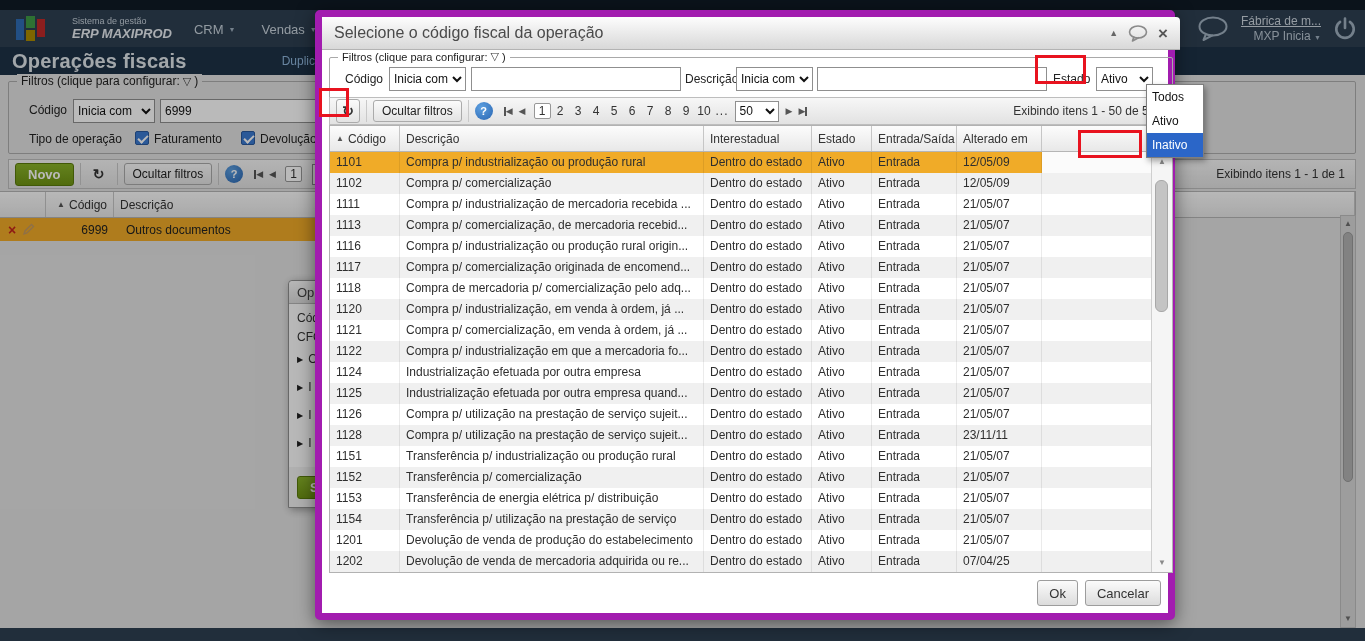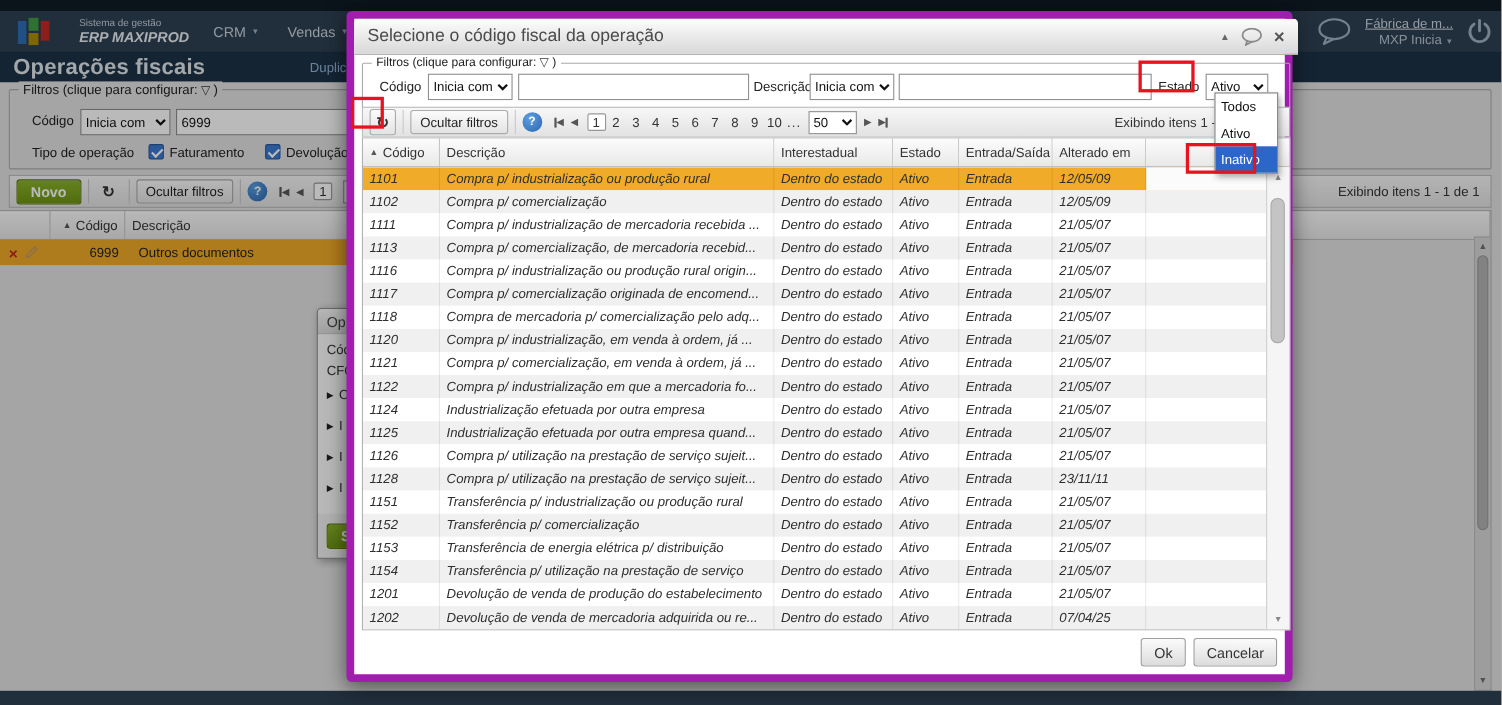--- a/index.html
+++ b/index.html
@@ -97,21 +97,21 @@
   .m-close { font-size:17px; font-weight:bold; color:#555; line-height:1; cursor:pointer; }
 
   .m-fieldset { left:7px; top:40px; width:844px; height:42px; border:1px solid #a9a9a9; border-radius:2px; }
   .m-fieldset .legend { background:#fff; font-size:11px; }
   .m-toolbar { left:7px; top:80px; width:844px; height:28px; }
   .m-table { left:7px; top:108px; width:844px; height:448px; border:1px solid #b2b2b2; background:#fff; }
   .m-thead { display:flex; height:26px; border-bottom:1px solid #b5b5b5; }
   .c0 { width:70px; } .c1 { width:304px; } .c2 { width:108px; } .c3 { width:60px; } .c4 { width:85px; } .c5 { width:85px; }
   .chf { flex:1; } .csb { width:21px; border-right:none; }
   .m-tbody { position:relative; height:420px; overflow:hidden; background:#fff; }
-  .trow { display:flex; height:21px; line-height:20px; font-size:12px; color:#2e2e2e; background:#fff; cursor:pointer;font-style:italic; }
+  .trow { display:flex; height:21px; line-height:20px; font-size:12px; color:#2e2e2e; background:#fff; cursor:pointer; }
   .trow:nth-child(even) { background:#f0f0f0; }
   .trow.sel { background:#f0ab28; }
   .tc { padding-left:6px; border-right:1px solid rgba(0,0,0,.08); white-space:nowrap; overflow:hidden; }
   .tcf { flex:1; border-right:none; padding-left:0; }
   .trow.sel .tcf { background:#fbfbfb; }
   .m-vscroll { position:absolute; right:0; top:26px; width:21px; height:420px; background:#f5f5f5; border-left:1px solid #cfcfcf; }
   .m-vscroll .arr-up { position:absolute; top:5px; width:100%; text-align:center; font-size:8px; color:#8a8a8a; }
   .m-vscroll .arr-dn { position:absolute; bottom:5px; width:100%; text-align:center; font-size:8px; color:#8a8a8a; }
   .m-vscroll .thumb { position:absolute; left:3px; top:28px; width:13px; height:132px; background:#c4c4c4; border:1px solid #a8a8a8; border-radius:6px; }
   .m-footer { position:absolute; right:7px; top:563px; display:flex; gap:7px; }
@@ -120,21 +120,21 @@
   .f-cod-label { left:15px; top:14px; }
   .f-cod-sel { left:59px; top:9px; width:77px; }
   .f-cod-input { left:141px; top:9px; width:210px; }
   .f-desc-label { left:355px; top:14px; }
   .f-desc-sel { left:406px; top:9px; width:77px; }
   .f-desc-input { left:487px; top:9px; width:230px; }
   .f-est-label { left:723px; top:14px; }
   .f-est-sel { left:766px; top:9px; width:57px; }
 
   
-  .estado-dd { left:1104px; top:84px; width:58px; background:#fff; border:1px solid #7e7e7e; box-shadow:2px 3px 6px rgba(0,0,0,.35); z-index:20; }
+  .estado-dd { left:1146px; top:84px; width:58px; background:#fff; border:1px solid #7e7e7e; box-shadow:2px 3px 6px rgba(0,0,0,.35); z-index:20; }
   .ddopt { height:24px; line-height:24px; padding-left:5px; font-size:12px; color:#111; cursor:pointer; }
   .ddopt.hl { background:#2b66c8; color:#fff; }
 
   
   .rb { position:absolute; border:3px solid #e8131f; z-index:30; pointer-events:none; }
   .rb-estado { left:1035px; top:55px; width:51px; height:29px; }
   .rb-refresh { left:319px; top:88px; width:30px; height:29px; }
   .rb-inativo { left:1078px; top:130px; width:64px; height:28px; }
 
   select { border:1px solid #8f8f8f; background:#fff; color:#111; }

